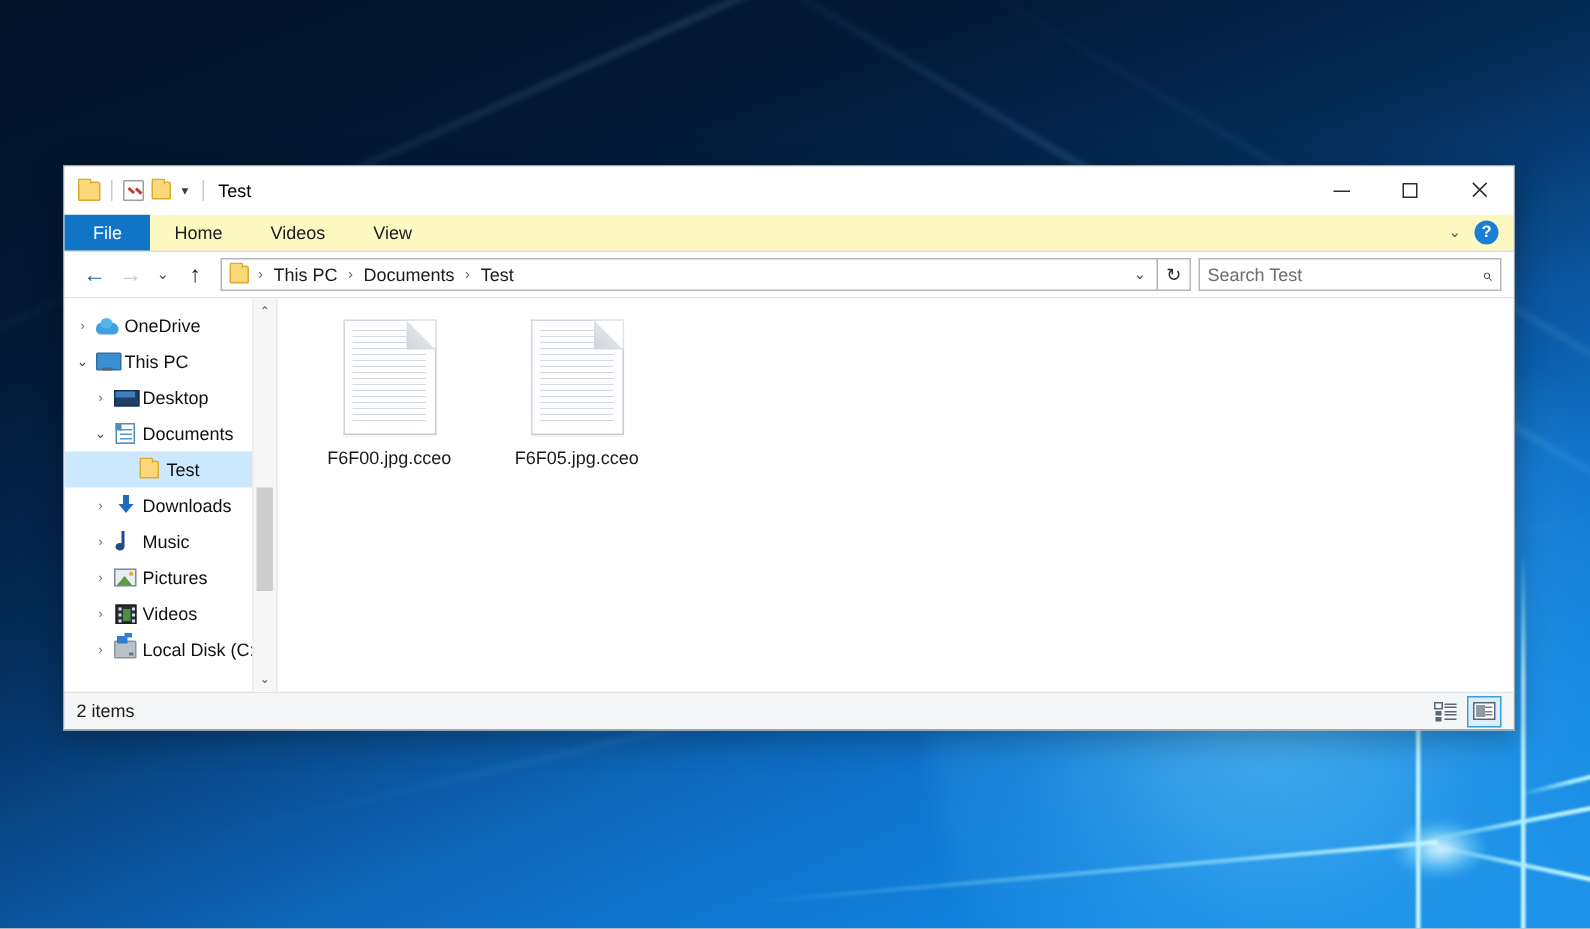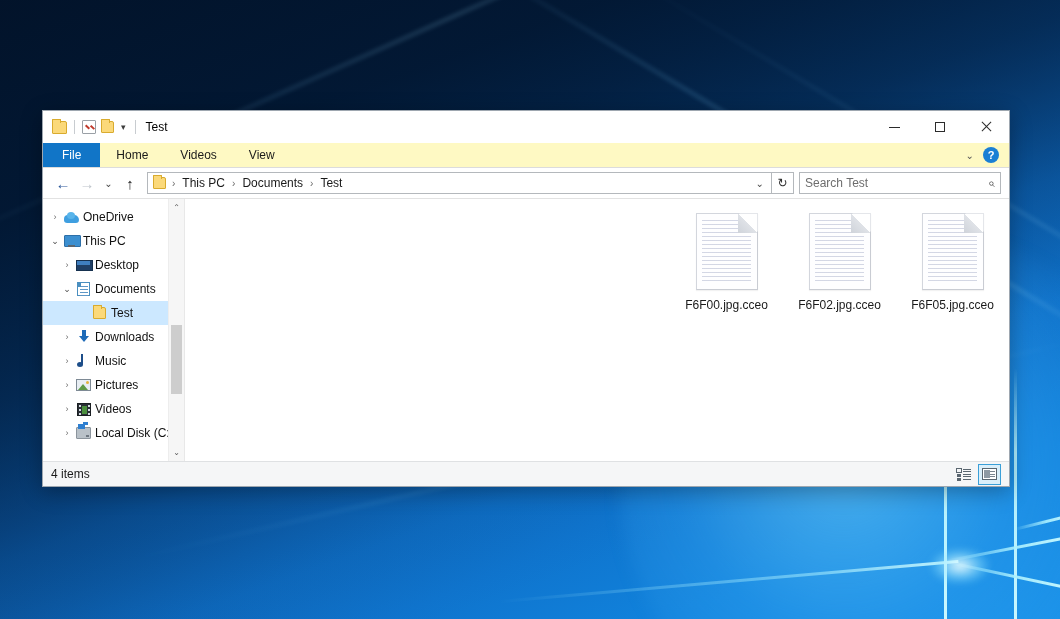--- a/index.html
+++ b/index.html
@@ -321,21 +321,21 @@
     background: #cdcdcd;
   }
 
   
   .filearea {
     flex: 1; background: #ffffff; position: relative;
     border-left: 1px solid #e8e8e8;
     padding: 12px 0 0 18px;
     overflow: hidden;
   }
-  .files { display: flex; flex-wrap: wrap; gap: 0; justify-content: flex-end; }
+  .files { display: flex; flex-wrap: wrap; gap: 12px; }
   .file-item {
     width: 113px;
     display: flex; flex-direction: column; align-items: center;
     padding-top: 2px;
   }
   .doc-icon {
     width: 62px; height: 77px; position: relative;
     background: #fefeff;
     border: 1px solid #d3d6dd;
     border-right-color: #c9ccd3;
@@ -575,35 +575,28 @@
               <div class="doc-lines"></div>
               <div class="doc-fold-mask"></div>
             </div>
             <div class="file-label">F6F00.jpg.cceo</div>
           </div>
           <div class="file-item">
             <div class="doc-icon">
               <div class="doc-lines"></div>
               <div class="doc-fold-mask"></div>
             </div>
-            <div class="file-label">F6F02.jpg.cceo</div>
-          </div>
-          <div class="file-item">
-            <div class="doc-icon">
-              <div class="doc-lines"></div>
-              <div class="doc-fold-mask"></div>
-            </div>
             <div class="file-label">F6F05.jpg.cceo</div>
           </div>
         </div>
       </div>
     </div>
 
     <div class="statusbar">
-      <span>4 items</span>
+      <span>2 items</span>
       <div class="status-right">
         <div class="view-btn">
           <span class="ic-details"></span>
         </div>
         <div class="view-btn active">
           <span class="ic-large"></span>
         </div>
       </div>
     </div>
 

